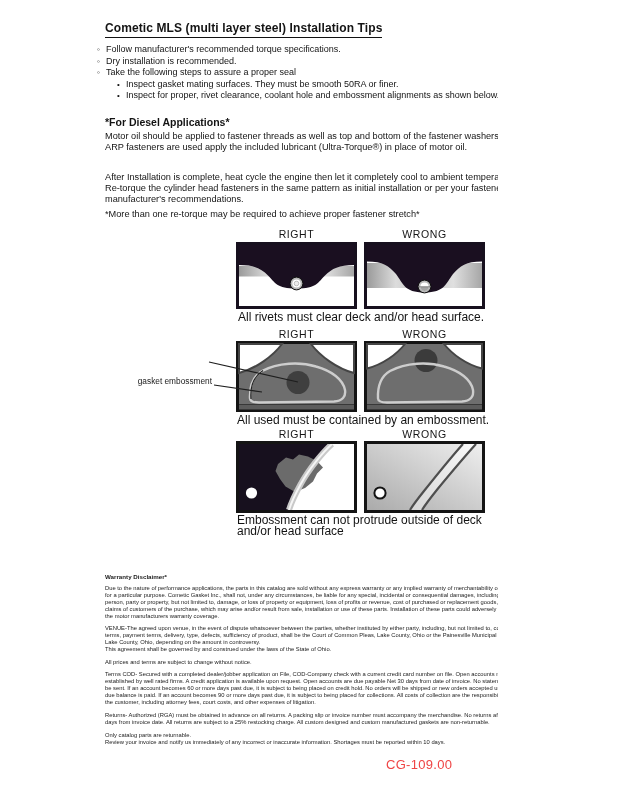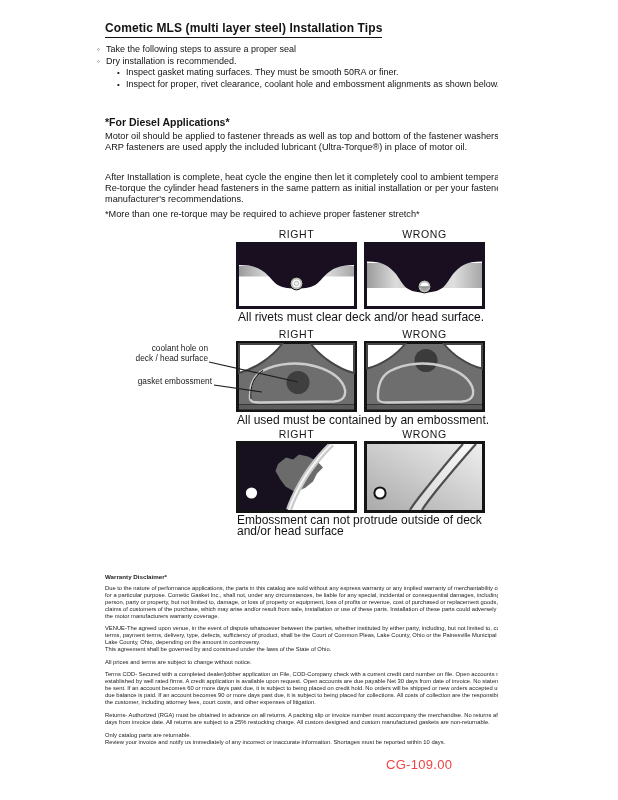--- a/index.html
+++ b/index.html
@@ -31,22 +31,23 @@
 </head>
 <body>
 
 <div class="page">
 
   <div class="abs" style="left:105px; top:18px;">
     <span class="title" data-bind="header.title">Cometic MLS (multi layer steel) Installation Tips</span>
   </div>
 
   <div class="abs bullets" style="left:97px; top:44px;">
+    <div class="b-row"><span class="mk" data-bind="intro.bullets.0.marker">◦</span><span data-bind="intro.bullets.0.text">Follow manufacturer's recommended torque specifications.</span></div>
+    <div class="b-row"><span class="mk" data-bind="intro.bullets.1.marker">◦</span><span data-bind="intro.bullets.1.text">Dry installation is recommended.</span></div>
     <div class="b-row"><span class="mk" data-bind="intro.bullets.2.marker">◦</span><span data-bind="intro.bullets.2.text">Take the following steps to assure a proper seal</span></div>
-    <div class="b-row"><span class="mk" data-bind="intro.bullets.1.marker">◦</span><span data-bind="intro.bullets.1.text">Dry installation is recommended.</span></div>
     <div class="b-row b-sub"><span class="mk" data-bind="intro.bullets.3.marker">•</span><span data-bind="intro.bullets.3.text">Inspect gasket mating surfaces.  They must be smooth 50RA or finer.</span></div>
     <div class="b-row b-sub"><span class="mk" data-bind="intro.bullets.4.marker">•</span><span data-bind="intro.bullets.4.text">Inspect for proper, rivet clearance, coolant hole and embossment alignments as shown below.</span></div>
   </div>
 
   <div class="abs h2" style="left:105px; top:116px;" data-bind="diesel.heading">*For Diesel Applications*</div>
   <div class="abs body-text" style="left:105px; top:131px;" data-bind="diesel.paragraph1">Motor oil should be applied to fastener threads as well as top and bottom of the fastener washers. When ARP fasteners are used apply the included lubricant (Ultra-Torque®) in place of motor oil.</div>
   <div class="abs body-text" style="left:105px; top:164px;margin-top:8px;" data-bind="diesel.paragraph2">After Installation is complete, heat cycle the engine then let it completely cool to ambient temperature. Re-torque the cylinder head fasteners in the same pattern as initial installation or per your fastener manufacturer's recommendations.</div>
   <div class="abs body-text" style="left:105px; top:209px;" data-bind="diesel.note">*More than one re-torque may be required to achieve proper fastener stretch*</div>
 
   <div class="abs fig-label" style="left:236px; top:228px;" data-bind="figures.rivets.right_label">RIGHT</div>
@@ -83,22 +84,20 @@
       <path d="M56.4,44.8 A4.1,4.1 0 0 0 64.6,44.8 Z" fill="#a3a3a3"></path>
       <line x1="54" y1="44.8" x2="67" y2="44.8" stroke="#6f6f6f" stroke-width="0.8"></line>
     </svg>
   </div>
 
   <div class="abs fig-caption" style="left:238px; top:312px;" data-bind="figures.rivets.caption">All rivets must clear deck and/or head surface.</div>
 
   <div class="abs fig-label" style="left:236px; top:328px;" data-bind="figures.holes.right_label">RIGHT</div>
   <div class="abs fig-label" style="left:364px; top:328px;" data-bind="figures.holes.wrong_label">WRONG</div>
 
-  <div class="abs ann" style="left:108px; top:343px; width:100px;" data-bind-lines="figures.holes.annotation_coolant">coolant hole on
-deck / head surface</div>
   <div class="abs ann" style="left:108px; top:376px; width:104px;" data-bind="figures.holes.annotation_embossment">gasket embossment</div>
 
   <div class="panel" style="left:236px; top:341px;">
     <svg width="121" height="71" viewBox="0 0 121 71">
       <rect x="1.5" y="1.5" width="118" height="68" fill="#6e6e6e" stroke="#141414" stroke-width="3"></rect>
       <path d="M3,3 H46 C37,15 20,27.5 3,32 Z" fill="#ffffff" stroke="#454545" stroke-width="2"></path>
       <path d="M75,3 H118 V32 C101,27.5 84,15 75,3 Z" fill="#ffffff" stroke="#454545" stroke-width="2"></path>
       <path d="M14,57.5 C13.5,45 16.5,35.5 26,30 C42,21.5 64,20.5 80,25.5 C96,30 107,38.5 109,49 C110,55.5 106.5,60 98,60.5 L24,61.5 C16.5,61.7 14.2,60.5 14,57.5 Z" fill="none" stroke="#cdcdcd" stroke-width="2.4"></path>
       <path d="M15,58 C14,46 17,36 27,29.5" fill="none" stroke="#242424" stroke-width="1.2"></path>
       <circle cx="62" cy="41.5" r="11.5" fill="#3f3f3f"></circle>

